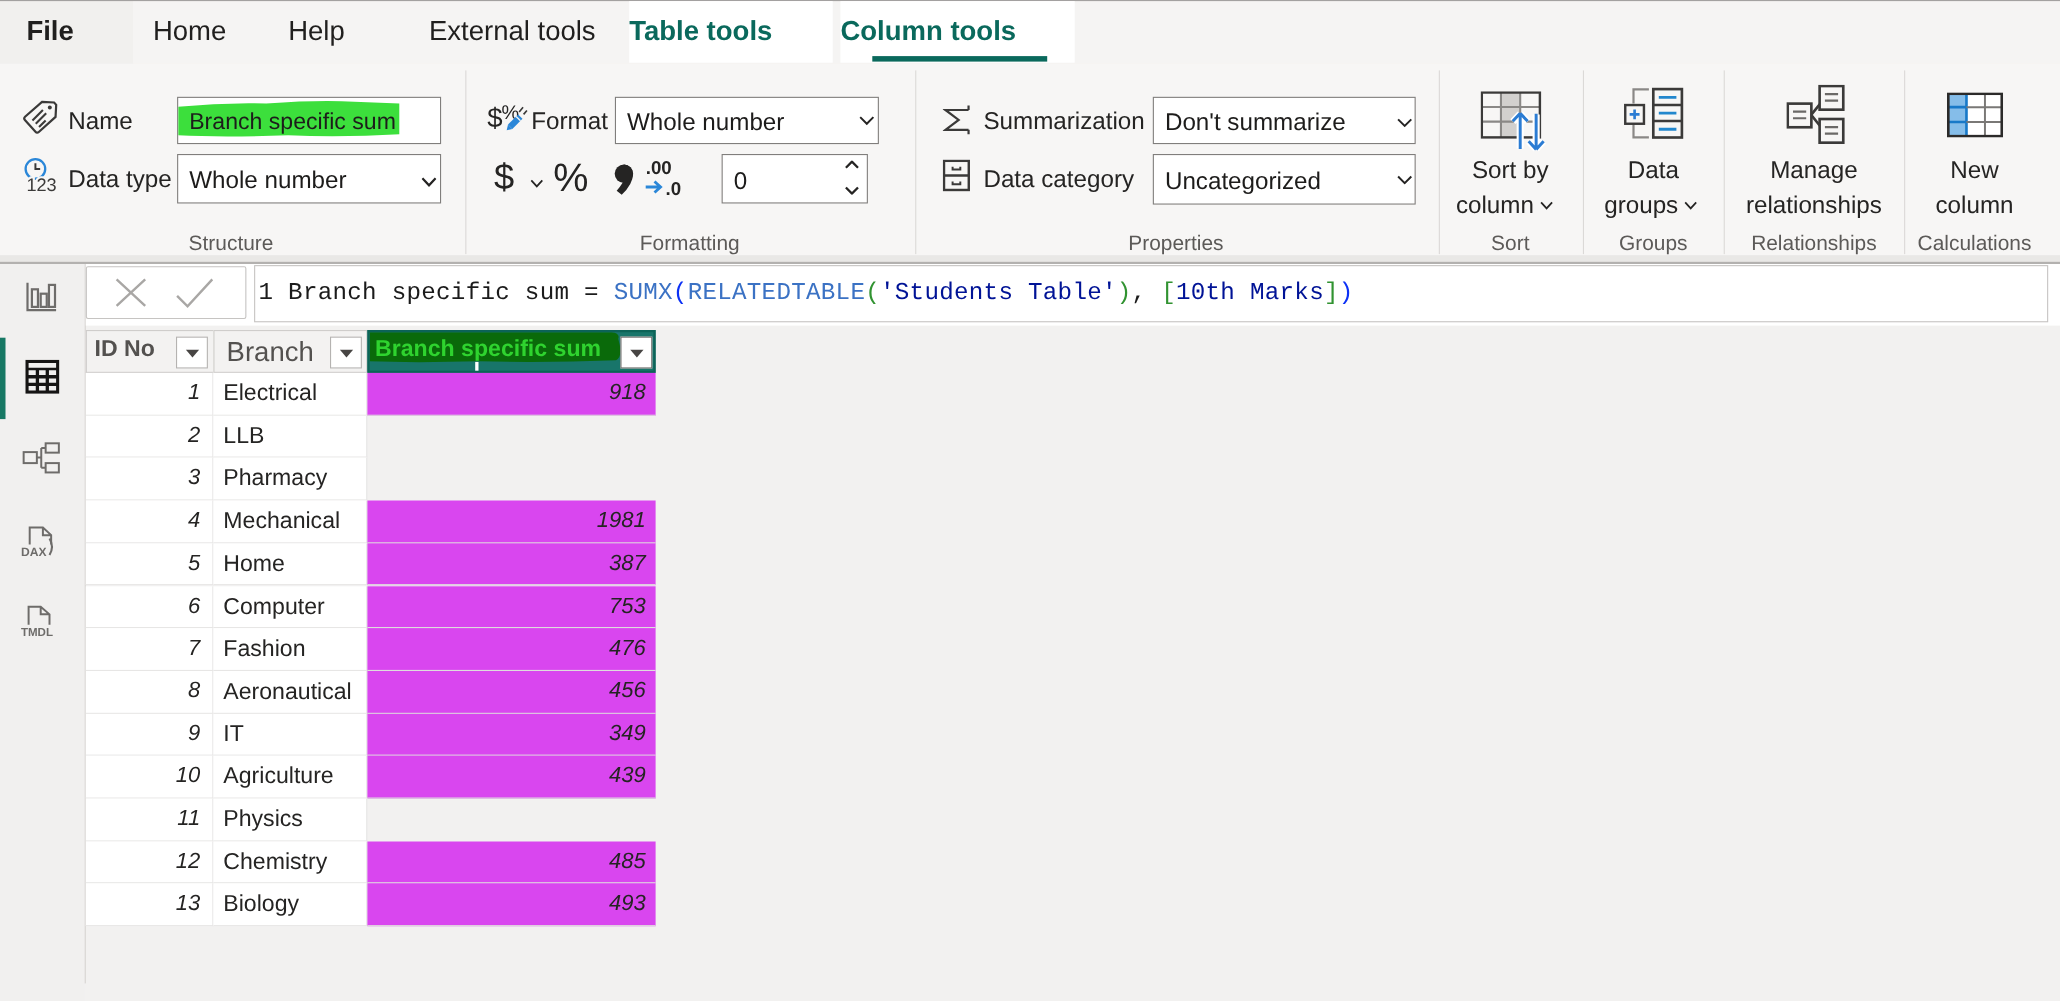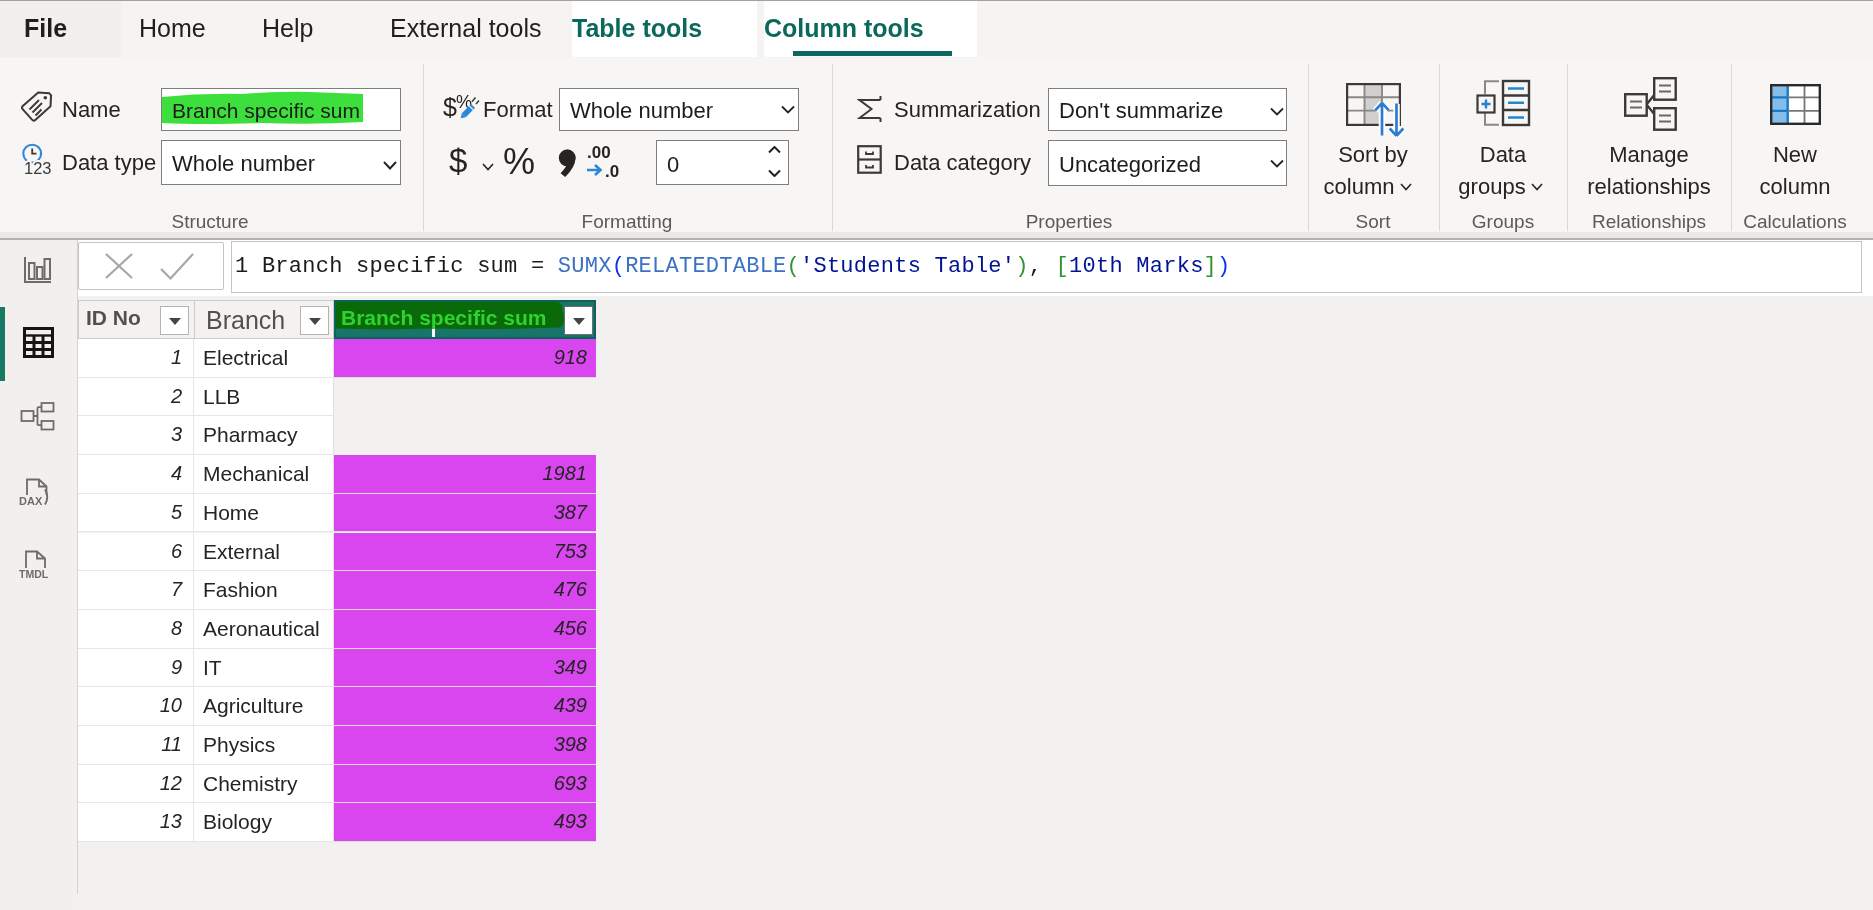--- a/index.html
+++ b/index.html
@@ -286,21 +286,21 @@
     <div class="td2">Mechanical</div>
     <div class="td3">1981</div>
   </div>
 <div class="trow" style="top:493.8px">
     <div class="td1">5</div>
     <div class="td2">Home</div>
     <div class="td3">387</div>
   </div>
 <div class="trow" style="top:532.5px">
     <div class="td1">6</div>
-    <div class="td2">External</div>
+    <div class="td2">Computer</div>
     <div class="td3">753</div>
   </div>
 <div class="trow" style="top:571.2px">
     <div class="td1">7</div>
     <div class="td2">Fashion</div>
     <div class="td3">476</div>
   </div>
 <div class="trow" style="top:609.9px">
     <div class="td1">8</div>
     <div class="td2">Aeronautical</div>
@@ -312,24 +312,23 @@
     <div class="td3">349</div>
   </div>
 <div class="trow" style="top:687.3px">
     <div class="td1">10</div>
     <div class="td2">Agriculture</div>
     <div class="td3">439</div>
   </div>
 <div class="trow" style="top:726px">
     <div class="td1">11</div>
     <div class="td2">Physics</div>
-    <div class="td3">398</div>
   </div>
 <div class="trow" style="top:764.7px">
     <div class="td1">12</div>
     <div class="td2">Chemistry</div>
-    <div class="td3">693</div>
+    <div class="td3">485</div>
   </div>
 <div class="trow" style="top:803.4px">
     <div class="td1">13</div>
     <div class="td2">Biology</div>
     <div class="td3">493</div>
   </div>
 
 </body></html>

